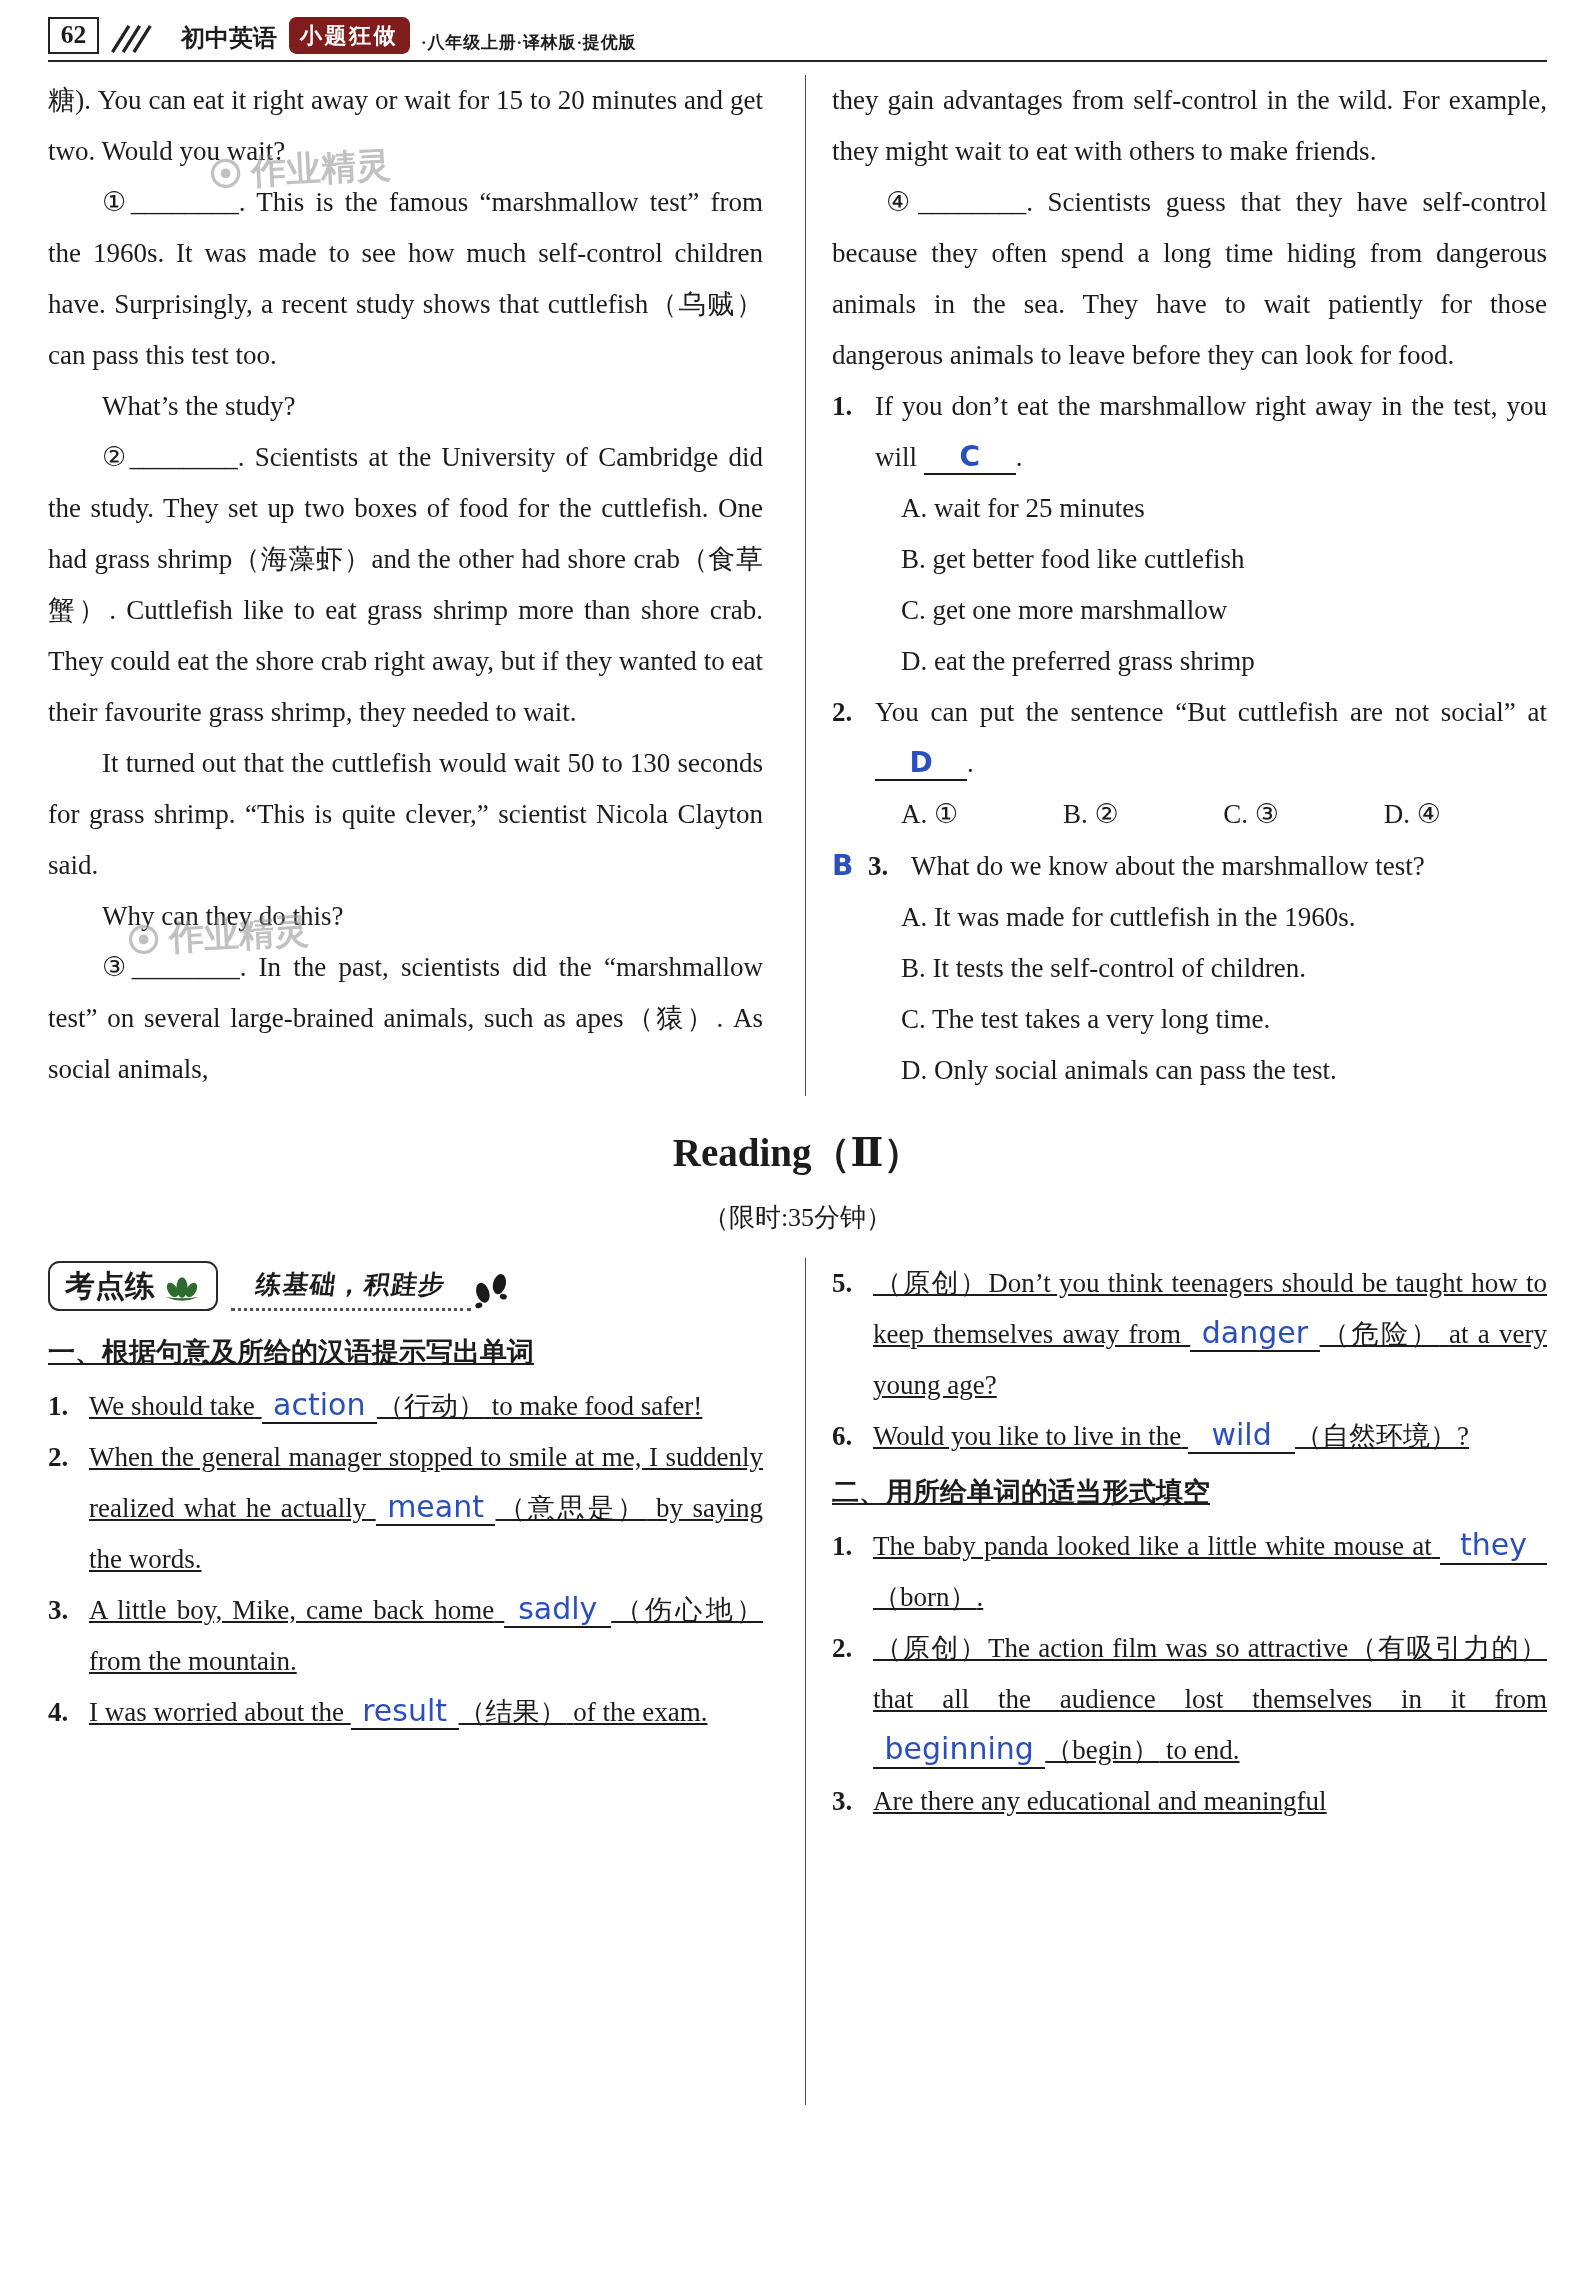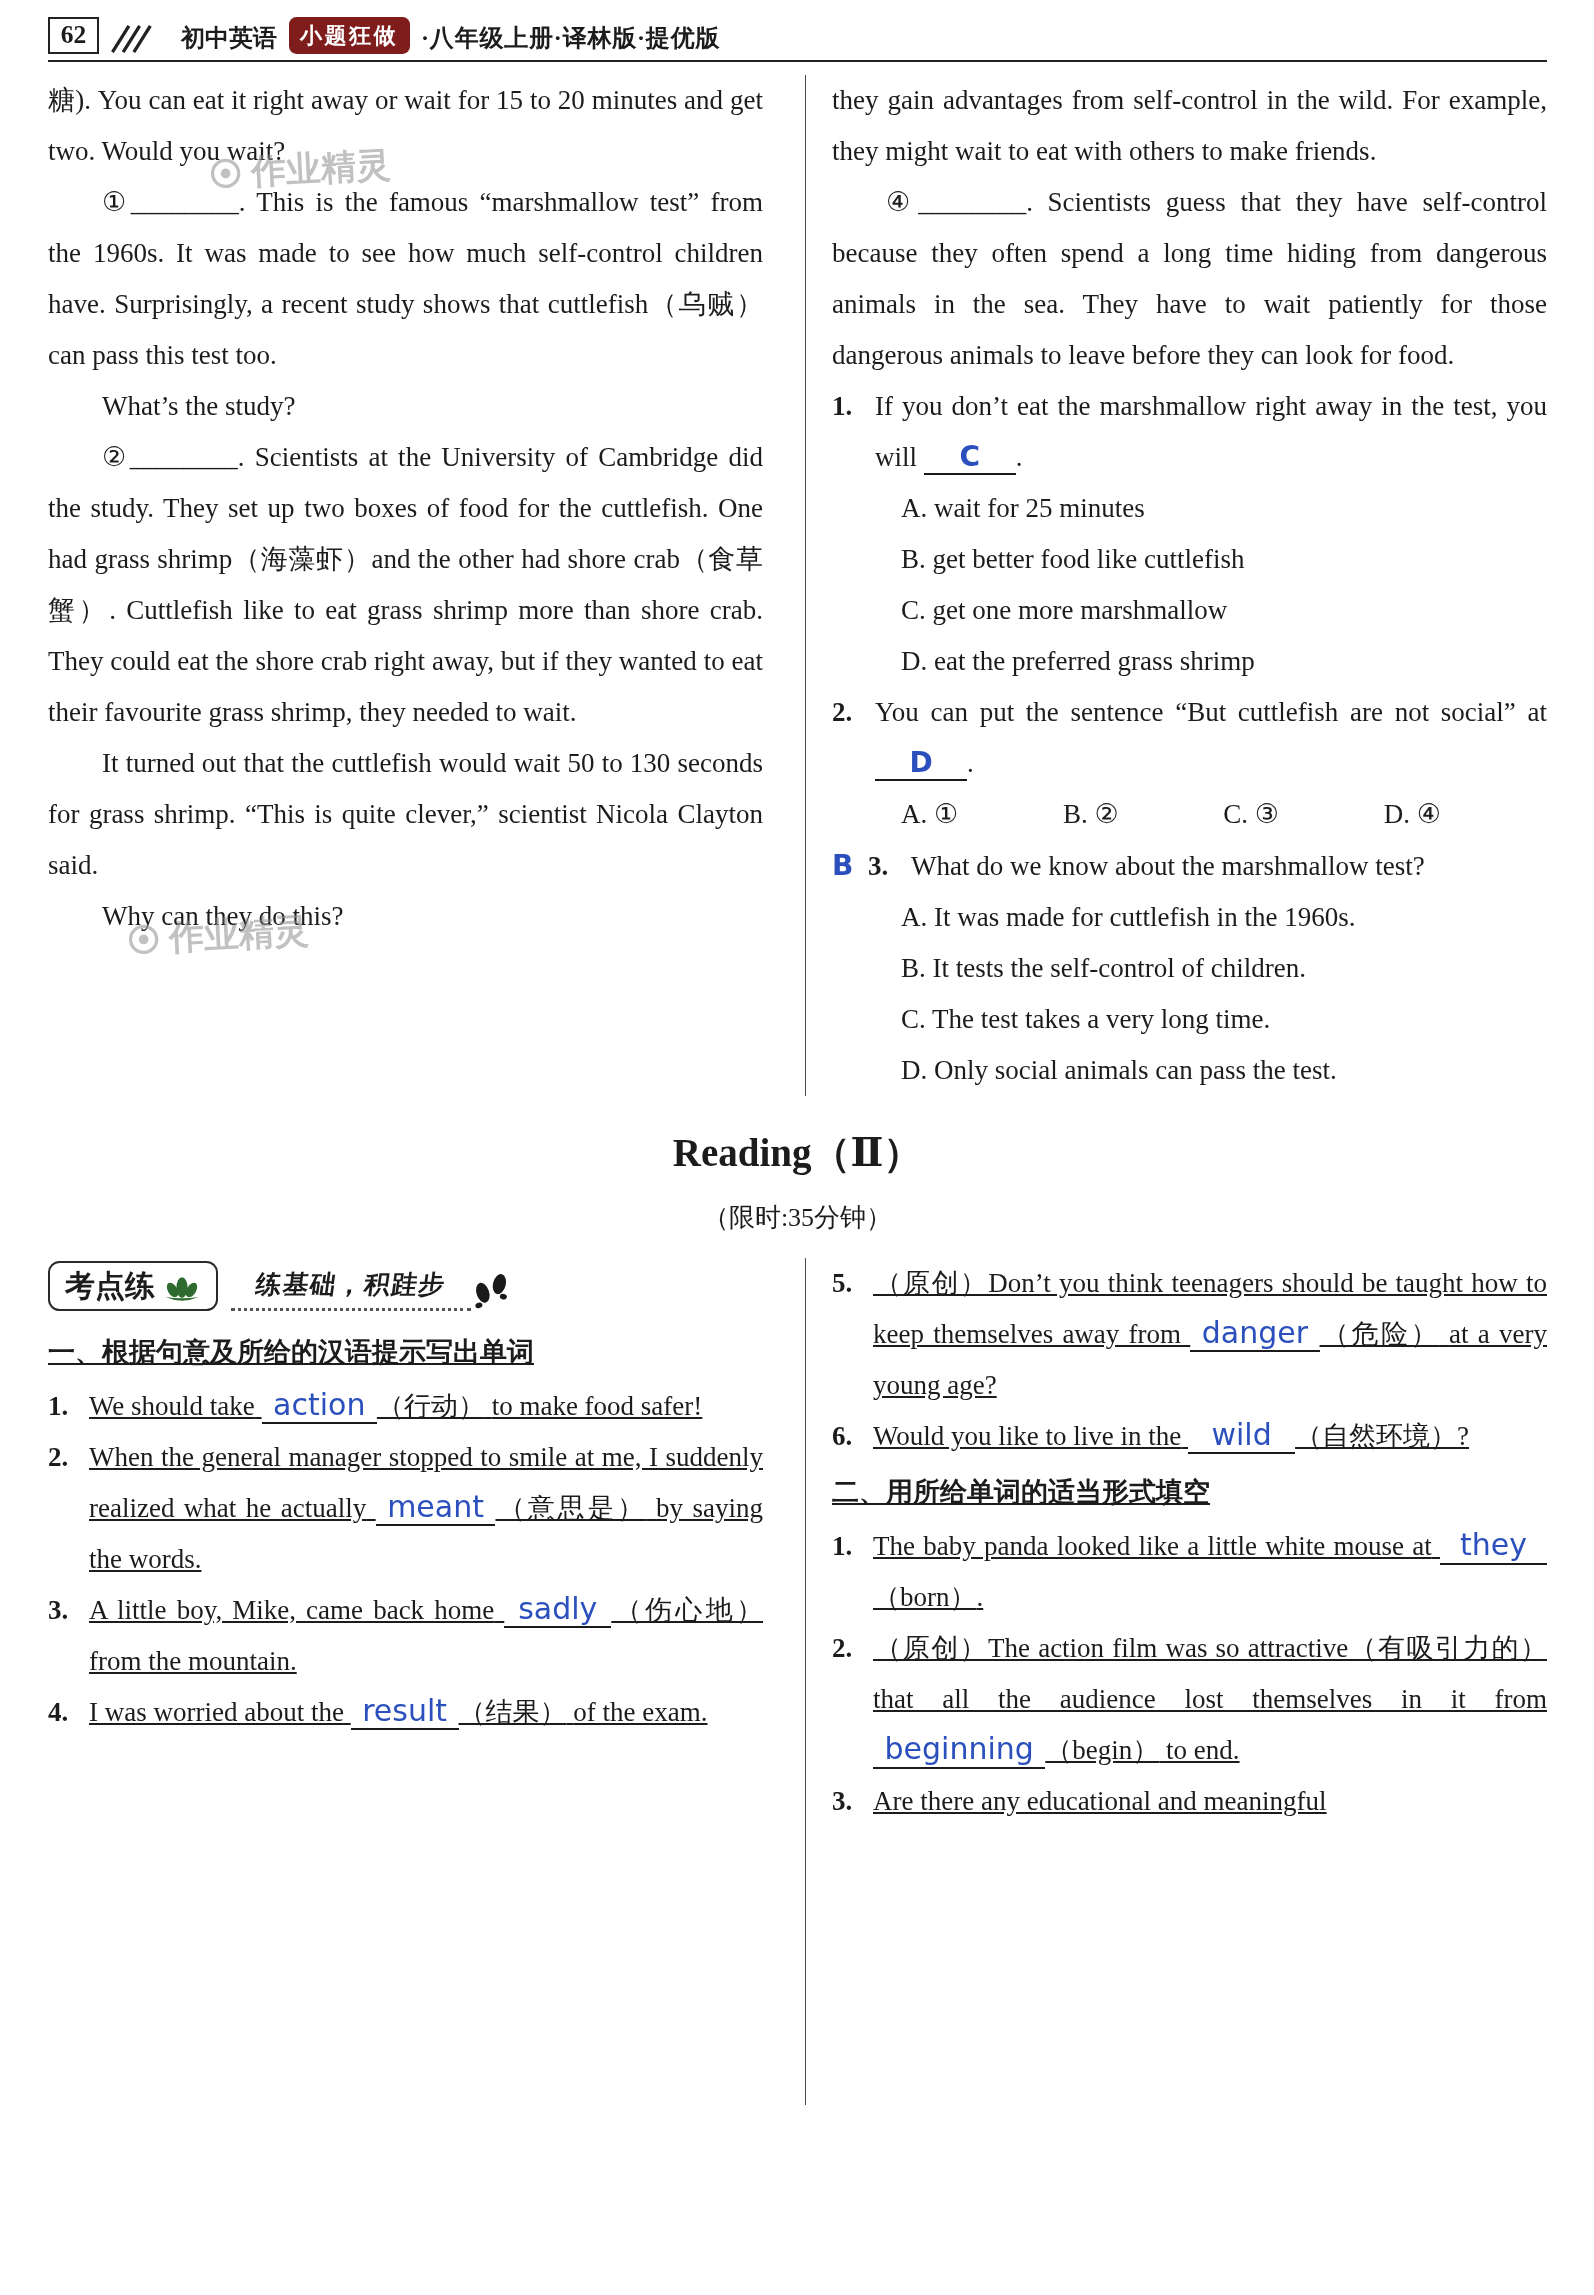--- a/index.html
+++ b/index.html
@@ -9,21 +9,21 @@
     font-family:"Liberation Serif","DejaVu Serif",serif; color:#1c1c1c;
   }
   .page { position:relative; width:100%; height:100%; padding:13px 48px 0 48px; }
 
   
   .page-header { display:flex; align-items:flex-end; gap:11.5px; height:41px; }
   .pagenum-box { border:2.5px solid #222; font-weight:bold; font-size:25.5px; padding:0.8px 10.7px; line-height:1.25; }
   .hatch { flex:0 0 auto; }
   .title-prefix { font-size:24px; font-weight:bold; margin-left:8.2px; }
   .title-logo { background:#7f1d1d; color:#fff; font-weight:bold; font-size:22px; padding:3.3px 11.5px; border-radius:7.4px; letter-spacing:2.5px; }
-  .title-suffix { font-size:24px; font-weight:600; letter-spacing:0.8px; }
+  .title-suffix { font-size:17px; font-weight:600; letter-spacing:0.8px; }
   .header-rule { border-top:2.5px solid #222; margin-top:5.8px; }
 
   
   .columns { display:flex; align-items:stretch; }
   .col { flex:1 1 0; min-width:0; }
   .col-left  { padding-right:42px; border-right:1.6px solid #4a4a4a; }
   .col-right { padding-left:26px; }
   .top-cols { margin-top:13px; }
   .bottom-cols { margin-top:23px; min-height:847px; }
 
@@ -89,20 +89,21 @@
   <div class="header-rule"></div>
 
   <div class="columns top-cols">
     <div class="col col-left">
       <p class="para">糖). You can eat it right away or wait for 15 to 20 minutes and get two. Would you wait?</p>
       <p class="para indent">①________. This is the famous “marshmallow test” from the 1960s. It was made to see how much self-control children have. Surprisingly, a recent study shows that cuttlefish（乌贼）can pass this test too.</p>
       <p class="para indent">What’s the study?</p>
       <p class="para indent">②________. Scientists at the University of Cambridge did the study. They set up two boxes of food for the cuttlefish. One had grass shrimp（海藻虾）and the other had shore crab（食草蟹）. Cuttlefish like to eat grass shrimp more than shore crab. They could eat the shore crab right away, but if they wanted to eat their favourite grass shrimp, they needed to wait.</p>
       <p class="para indent">It turned out that the cuttlefish would wait 50 to 130 seconds for grass shrimp. “This is quite clever,” scientist Nicola Clayton said.</p>
       <p class="para indent">Why can they do this?</p>
+      <p class="para indent">③________. In the past, scientists did the “marshmallow test” on several large-brained animals, such as apes（猿）. As social animals,</p>
     </div>
 
     <div class="col col-right">
       <p class="para">they gain advantages from self-control in the wild. For example, they might wait to eat with others to make friends.</p>
       <p class="para indent">④________. Scientists guess that they have self-control because they often spend a long time hiding from dangerous animals in the sea. They have to wait patiently for those dangerous animals to leave before they can look for food.</p>
 
       <div class="q">
         <p class="q-stem"><span class="q-num">1.</span><span>If you don’t eat the marshmallow right away in the test, you will</span> <span class="blank mc-blank"><span class="ink mc-ink">C</span></span><span>.</span></p>
         <div class="q-opts">
           <p class="opt">A. wait for 25 minutes</p>

